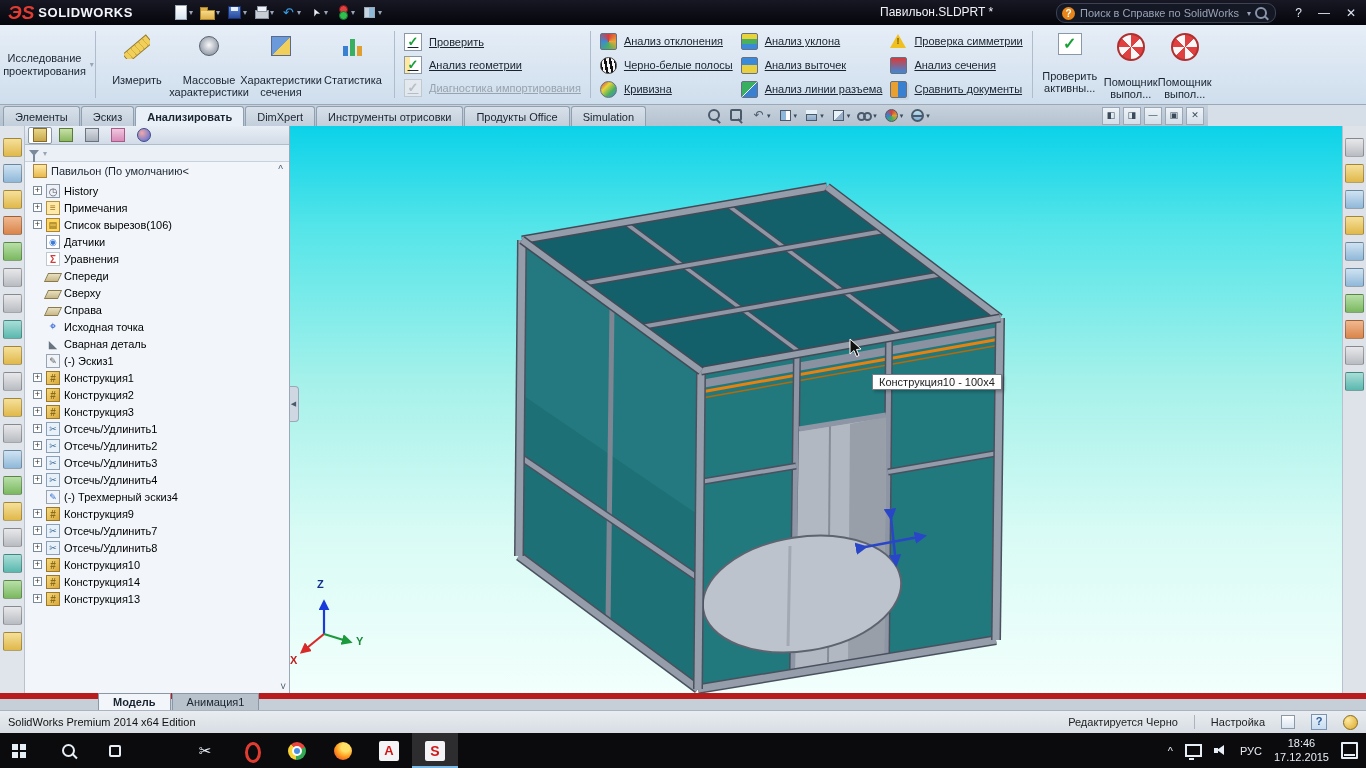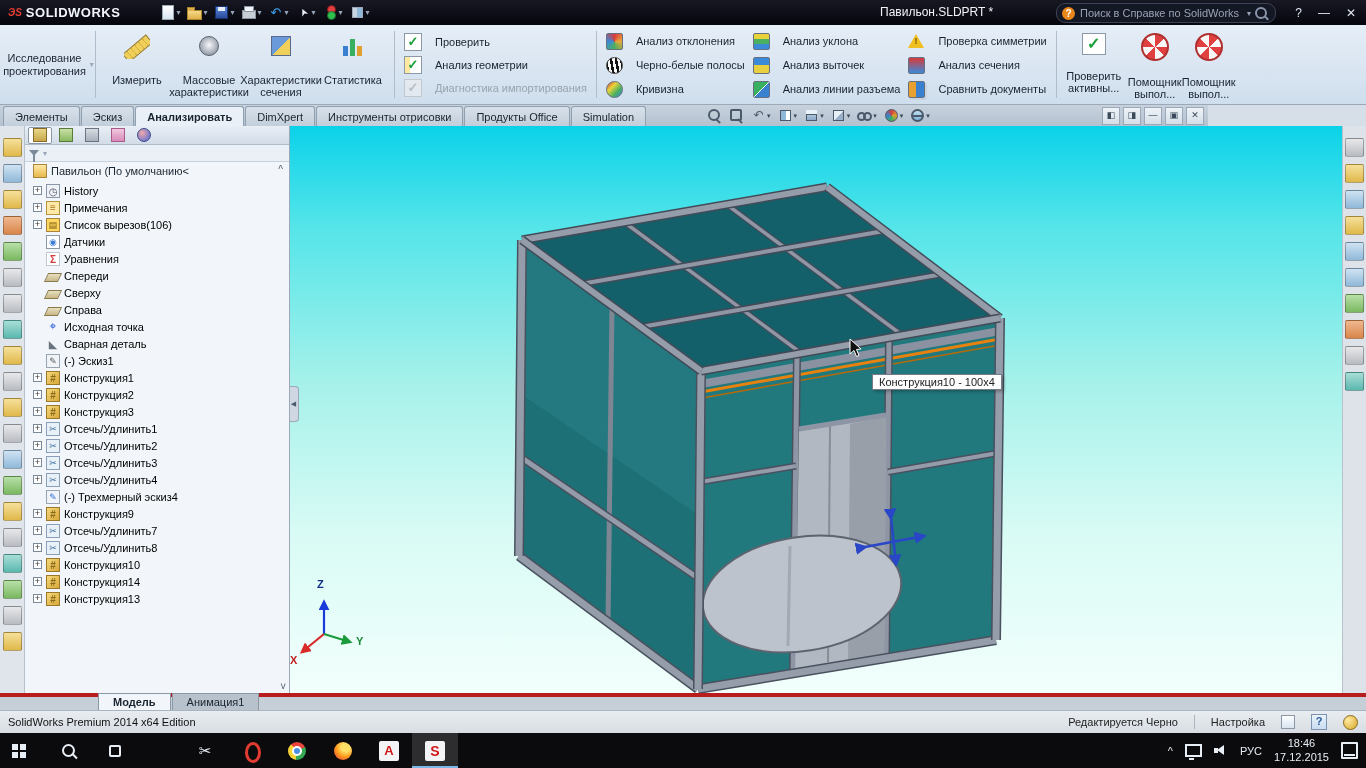--- a/index.html
+++ b/index.html
@@ -4,21 +4,21 @@
 <style>
   html,body{margin:0;padding:0;}
   body{width:1366px;height:768px;overflow:hidden;position:relative;
        font-family:"Liberation Sans",sans-serif;font-size:11px;color:#1a2430;
        background:#d6dee8;cursor:default;}
 
   
   .titlebar{position:absolute;top:0;left:0;width:1366px;height:25px;
     background:linear-gradient(#181824,#05050c);display:flex;align-items:center;color:#e8ecf4;}
   .logo{display:flex;align-items:center;gap:4px;padding:0 12px 0 8px;}
-  .logo-mark{color:#e03c31;font-weight:bold;font-style:italic;font-size:10px;text-align:center;}
+  .logo-mark{color:#e03c31;font-weight:bold;font-style:italic;font-size:19px;text-align:center;}
   .logo-text{font-weight:bold;font-size:13px;letter-spacing:.5px;color:#f2f5fa;}
   .qat{display:flex;align-items:center;margin-left:26px;gap:3px;}
   .qat-btn{display:flex;align-items:center;padding:1px 2px;border-radius:2px;}
   .caret{font-size:8px;color:#9aa4b8;margin-left:1px;}
   .qi{width:15px;height:15px;position:relative;display:inline-block;}
   .qi-new::before{content:"";position:absolute;left:2px;top:0;width:10px;height:13px;
      background:linear-gradient(#ffffff,#d8e4f0);border:1px solid #9aa8b8;}
   .qi-open::before{content:"";position:absolute;left:0;top:5px;width:13px;height:8px;
      background:linear-gradient(#f5d98a,#e0b04a);border:1px solid #a8842a;}
   .qi-open::after{content:"";position:absolute;left:0;top:2px;width:6px;height:3px;background:#e0b04a;border:1px solid #a8842a;border-bottom:none;}
@@ -48,21 +48,21 @@
     display:flex;align-items:stretch;padding:3px 2px;gap:2px;overflow:hidden;}
   .rsep{width:1px;background:#aebccb;margin:3px 3px;flex:none;}
   .rbtn-lg{width:88px;flex:none;display:flex;flex-direction:row;align-items:center;justify-content:center;
     text-align:center;line-height:1.15;gap:3px;}
   .rbtn{width:72px;flex:none;display:flex;flex-direction:column;align-items:center;justify-content:flex-start;
     padding-top:5px;text-align:center;line-height:1.1;gap:15px;}
   .rbtn.narrow{width:64px;}
   .rbtn.helper{width:54px;word-break:break-word;}
   .rtools{display:flex;flex:none;}
   .rcol{display:flex;flex-direction:column;justify-content:space-around;padding:2px 4px;flex:none;}
-  .rrow{display:flex;align-items:center;gap:13px;white-space:nowrap;}
+  .rrow{display:flex;align-items:center;gap:7px;white-space:nowrap;text-decoration:underline;}
   .rrow.disabled{color:#98a3ae;}
   .rrow.disabled .ri16{filter:grayscale(1);opacity:.55;}
   .rgrid{display:grid;grid-template-rows:repeat(3,24px);grid-auto-flow:column;grid-auto-columns:max-content;
     column-gap:8px;align-items:center;padding:1px 4px;flex:none;}
   .ri26{width:26px;height:26px;position:relative;flex:none;overflow:hidden;}
   .ri-measure::before{content:"";position:absolute;left:-2px;top:10px;width:29px;height:9px;
     background:repeating-linear-gradient(90deg,#f0cf5a 0 4px,#d9b23a 4px 5px);border:1px solid #9a7a20;transform:rotate(-40deg);}
   .ri-mass::before{content:"";position:absolute;inset:3px;border-radius:50%;
     background:radial-gradient(circle at 9px 8px,#f8f8fa,#9aa2ae 70%,#6a7480);border:1px solid #5a6270;}
   .ri-section::before{content:"";position:absolute;inset:3px;background:linear-gradient(135deg,#6a9ad9 50%,#f0cf5a 50%);border:1px solid #5a6a8a;}
@@ -187,21 +187,21 @@
   .triad-label{position:absolute;font-weight:bold;font-size:11px;}
   .triad-z{left:27px;top:452px;color:#15308a;}
   .triad-x{left:0px;top:528px;color:#c02020;}
   .triad-y{left:66px;top:509px;color:#1a8a3a;}
   .splitter{position:absolute;left:-1px;top:260px;width:9px;height:34px;background:#cfd8e2;border:1px solid #9aa8b8;border-left:none;
     border-radius:0 4px 4px 0;display:flex;align-items:center;justify-content:center;font-size:7px;color:#4a5a6a;}
 
   .right-strip{position:absolute;right:0;top:0;width:24px;height:100%;background:#dde3e9;border-left:1px solid #b8c2cc;box-sizing:border-box;padding-top:12px;}
 
   
-  .bottomtabs{position:absolute;top:693px;left:0;width:1366px;height:17px;background:#c6cfd8;border-top:4px solid #b91c1c;
+  .bottomtabs{position:absolute;top:693px;left:0;width:1366px;height:17px;background:#c6cfd8;border-top:6px solid #b91c1c;
     display:flex;align-items:flex-end;padding-left:98px;box-sizing:border-box;}
   .btab{height:16px;padding:0 14px;display:flex;align-items:center;background:#b8c2cc;border:1px solid #8a98a6;border-bottom:none;margin-right:1px;white-space:nowrap;}
   .btab.active{background:#f2f6fa;font-weight:bold;}
 
   
   .statusbar{position:absolute;top:710px;left:0;width:1366px;height:23px;background:linear-gradient(#e9edf1,#d7dde3);
     border-top:1px solid #aab4be;display:flex;align-items:center;box-sizing:border-box;padding:0 8px;}
   .sb-left{flex:1;color:#111;}
   .sb-right{display:flex;align-items:center;gap:16px;color:#222;}
   .sb-sep{width:1px;height:14px;background:#aab4be;}

